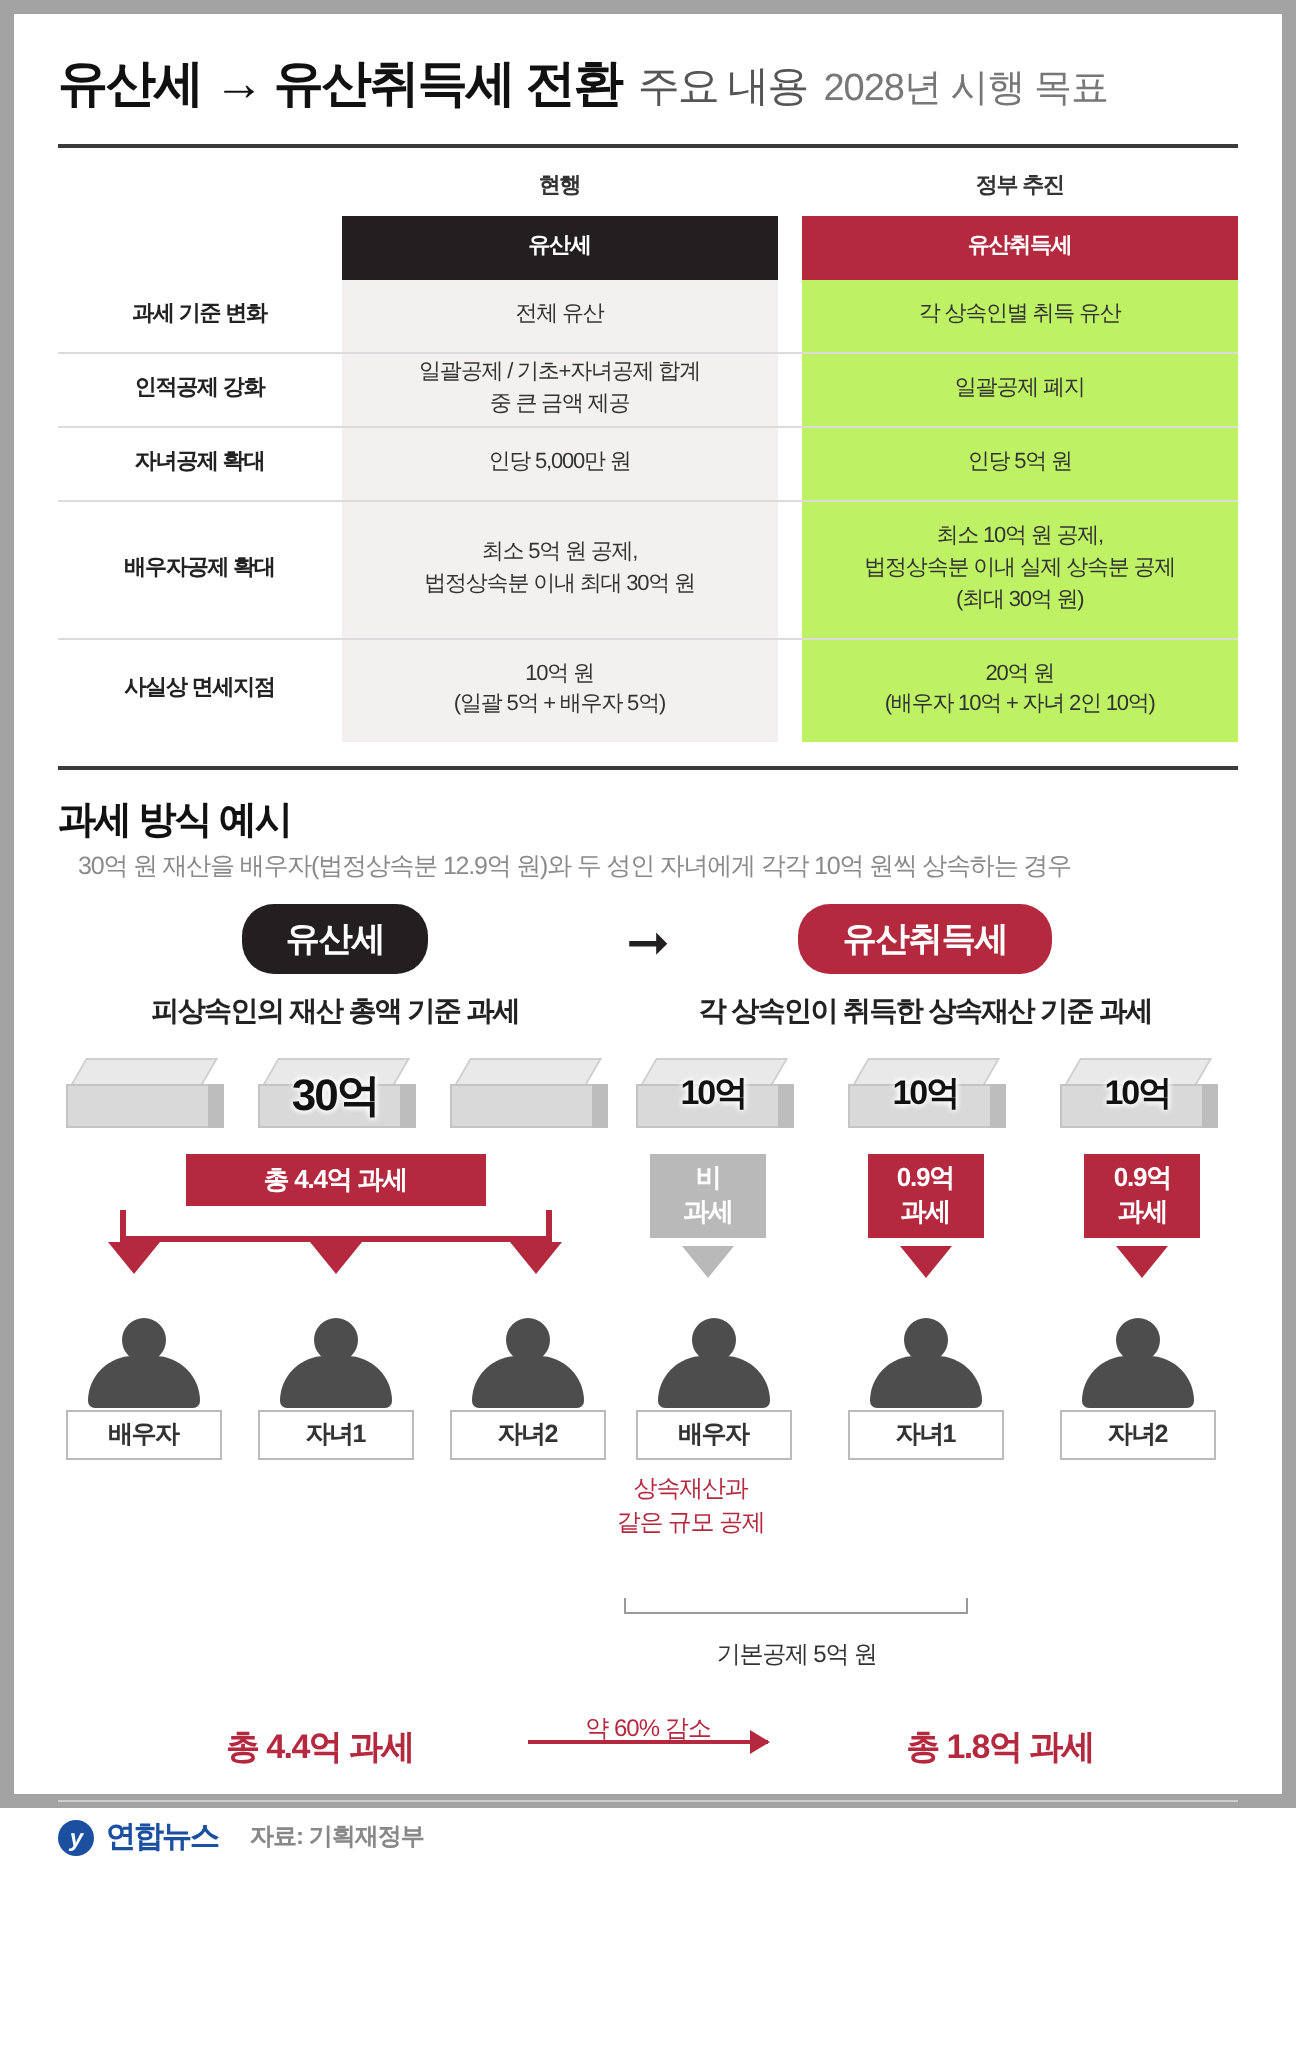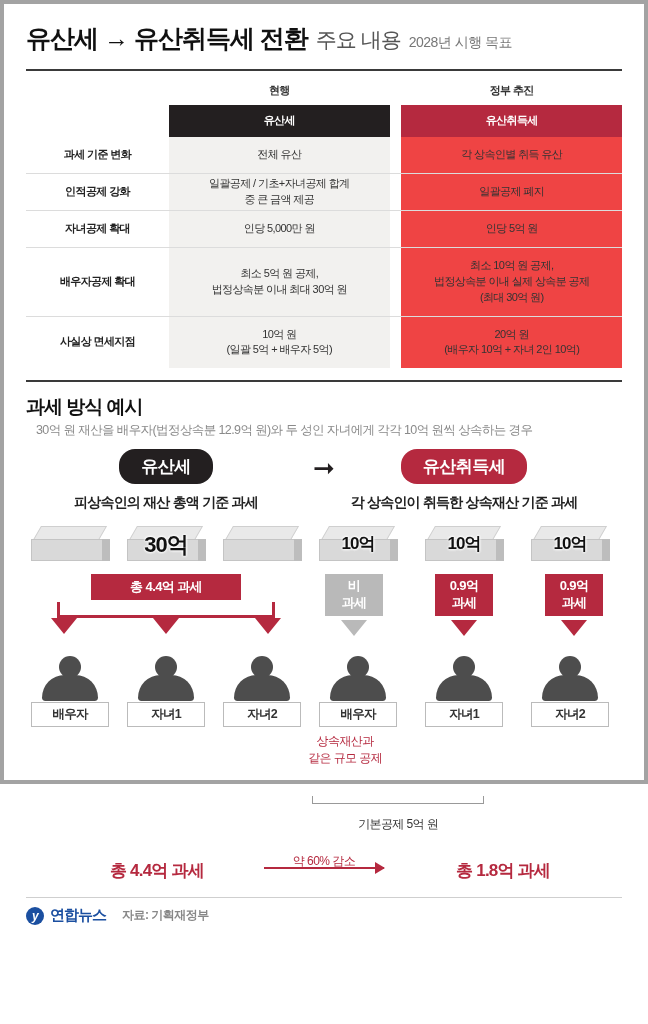--- a/index.html
+++ b/index.html
@@ -4,23 +4,23 @@
 <style>
   * { box-sizing: border-box; margin: 0; padding: 0; }
   html, body {
     width: 648px; height: 1024px;
     background: #ffffff;
     font-family: "Liberation Sans", "DejaVu Sans", sans-serif;
     color: #222;
     overflow: hidden;
   }
   .page {
-    width: 648px; height: 784px;
+    width: 648px; height: 904px;
     position: relative;
-    border: 4px solid #a3a3a3;
+    border: 7px solid #a3a3a3;
     background: #fff;
   }
 
   
   .header {
     padding: 18px 22px 10px 22px;
     display: flex;
     align-items: baseline;
     gap: 8px;
     flex-wrap: wrap;
@@ -31,21 +31,21 @@
     letter-spacing: -1px;
     color: #111;
   }
   .title-sub {
     font-size: 21px;
     font-weight: normal;
     color: #555;
     letter-spacing: -1px;
   }
   .title-note {
-    font-size: 14px;
+    font-size: 19px;
     color: #777;
     letter-spacing: -0.5px;
   }
   .header-rule {
     height: 2px; background: #3a3a3a;
     margin: 4px 22px 0 22px;
   }
 
   
   .table-wrap { padding: 10px 22px 0 22px; }
@@ -85,21 +85,21 @@
     text-align: center;
     letter-spacing: -0.8px;
     padding: 10px 2px;
   }
   .cell-cur {
     background: #f2f1ef;
     padding: 0 6px;
     color: #333;
   }
   .cell-new {
-    background: #ef4444;
+    background: #bef264;
     padding: 10px 6px;
     color: #333;
   }
   .sep-row td { border-bottom: 1px solid #dcdcdc; height: 0; padding: 0; }
   .gap-col { width: 12px; }
 
   
   .sec-rule {
     height: 2px; background: #3a3a3a;
     margin: 12px 22px 0 22px;

